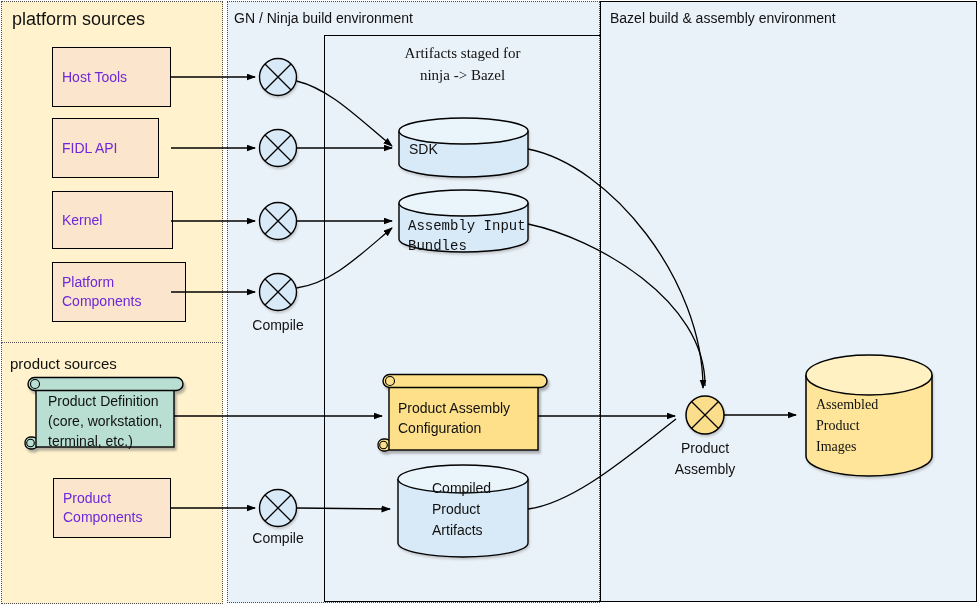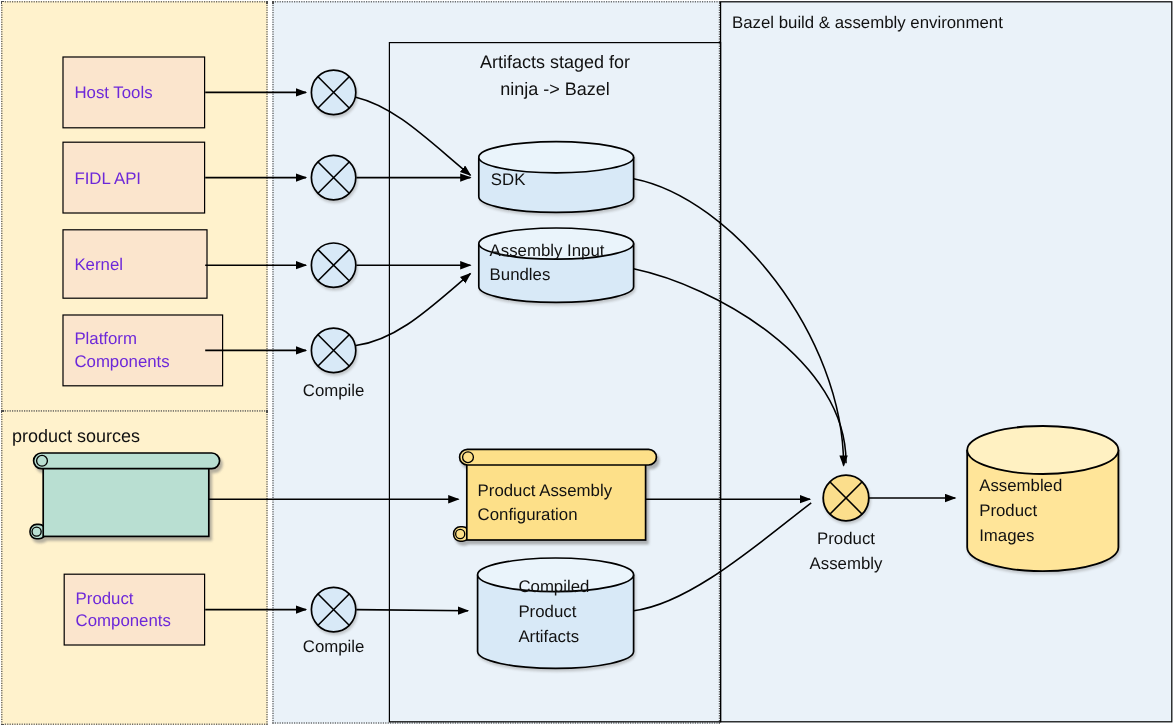--- a/index.html
+++ b/index.html
@@ -12,38 +12,38 @@
   .p-bazel{left:600px;top:1px;width:377px;height:601px;background:#EAF2F9;border:1.5px solid #000;}
   .p-inner{left:324px;top:35px;width:277px;height:567px;background:transparent;border:1.5px solid #000;z-index:2;}
   .box{position:absolute;box-sizing:border-box;background:#FBE5CD;border:1.4px solid #000;z-index:3;
        display:flex;align-items:center;padding-left:9px;font-size:14px;line-height:19px;color:#6d28d9;white-space:pre-line;}
   svg.layer{position:absolute;left:0;top:0;z-index:4;pointer-events:none;}
   .t{position:absolute;font-size:14px;line-height:20px;color:#111;white-space:pre-line;z-index:5;}
   .t-center{text-align:center;}
   .title-lg{font-size:18px;line-height:22px;}
   .title-md{font-size:15px;line-height:19px;text-align:center;}
   .title-sm{font-size:14px;line-height:18px;}
-  .staging-title{font-size:15px;line-height:22px;}
+  .staging-title{font-size:15px;line-height:22px;font-family:Liberation Serif, serif;}
   .lh21{line-height:21px;}
   .sh-strong{filter:drop-shadow(2px 3px 1px rgba(120,120,120,0.55));}
   .sh-soft{filter:drop-shadow(1.5px 2px 1px rgba(145,145,145,0.45));}
 </style>
 </head>
 <body>
 
 <div class="canvas">
 
   <div class="panel p-platform"></div>
   <div class="panel p-product"></div>
   <div class="panel p-gn"></div>
   <div class="panel p-bazel"></div>
   <div class="panel p-inner"></div>
 
   <div class="box" style="left:52px;top:47px;width:119px;height:60px;">Host Tools</div>
-  <div class="box" style="left:52px;top:118px;width:119px;height:60px;">FIDL API</div>
+  <div class="box" style="left:52px;top:118px;width:107px;height:60px;">FIDL API</div>
   <div class="box" style="left:52px;top:191px;width:121px;height:58px;">Kernel</div>
   <div class="box" style="left:52px;top:262px;width:134px;height:60px;">Platform
 Components</div>
   <div class="box" style="left:53px;top:478px;width:118px;height:60px;">Product
 Components</div>
 
   <svg class="layer" width="980" height="606" viewBox="0 0 980 606">
     <defs>
       <marker id="arr" markerWidth="11" markerHeight="9" refX="8.5" refY="3.5" orient="auto" markerUnits="userSpaceOnUse">
         <path d="M0,0 L9.5,3.5 L0,7 Z" fill="#000"></path>
@@ -121,34 +121,39 @@
       <path d="M297,508 L390,509" marker-end="url(#arr)"></path>
       <path d="M528,149 C610,165 703,280 703,388" marker-end="url(#arr)"></path>
       <path d="M528,224 C595,238 706,300 705,386"></path>
       <path d="M174,416 L382,416" marker-end="url(#arr)"></path>
       <path d="M538,416 L675,416" marker-end="url(#arr)"></path>
       <path d="M528,509 C575,503 632,453 676,419"></path>
       <path d="M724,415 L796,415" marker-end="url(#arr)"></path>
     </g>
   </svg>
 
+  <div class="t title-lg" style="left:12px;top:8px;">platform sources</div>
   <div class="t title-md" style="left:10px;top:354px;">product sources</div>
+  <div class="t title-sm" style="left:234px;top:9px;">GN / Ninja build environment</div>
   <div class="t title-sm" style="left:610px;top:9px;">Bazel build &amp; assembly environment</div>
   <div class="t t-center staging-title" style="left:324px;top:42px;width:277px;">Artifacts staged for
 ninja -&gt; Bazel</div>
 
   <div class="t" style="left:409px;top:139px;text-align:right;">SDK</div>
-  <div class="t" style="left:408px;top:198px;">Assembly Input
+  <div class="t" style="left:408px;top:216px;font-family:Liberation Mono, monospace;">Assembly Input
 Bundles</div>
   <div class="t lh21" style="left:432px;top:478px;">Compiled
 Product
 Artifacts</div>
-  <div class="t lh21" style="left:816px;top:394px;">Assembled
+  <div class="t lh21" style="left:816px;top:394px;font-family:Liberation Serif, serif;">Assembled
 Product
 Images</div>
+  <div class="t" style="left:48px;top:391px;">Product Definition
+(core, workstation,
+terminal, etc.)</div>
   <div class="t" style="left:398px;top:398px;">Product Assembly
 Configuration</div>
 
   <div class="t t-center" style="left:238px;top:315px;width:80px;">Compile</div>
   <div class="t t-center" style="left:238px;top:528px;width:80px;">Compile</div>
   <div class="t t-center lh21" style="left:645px;top:438px;width:120px;">Product
 Assembly</div>
 
 </div>
 

